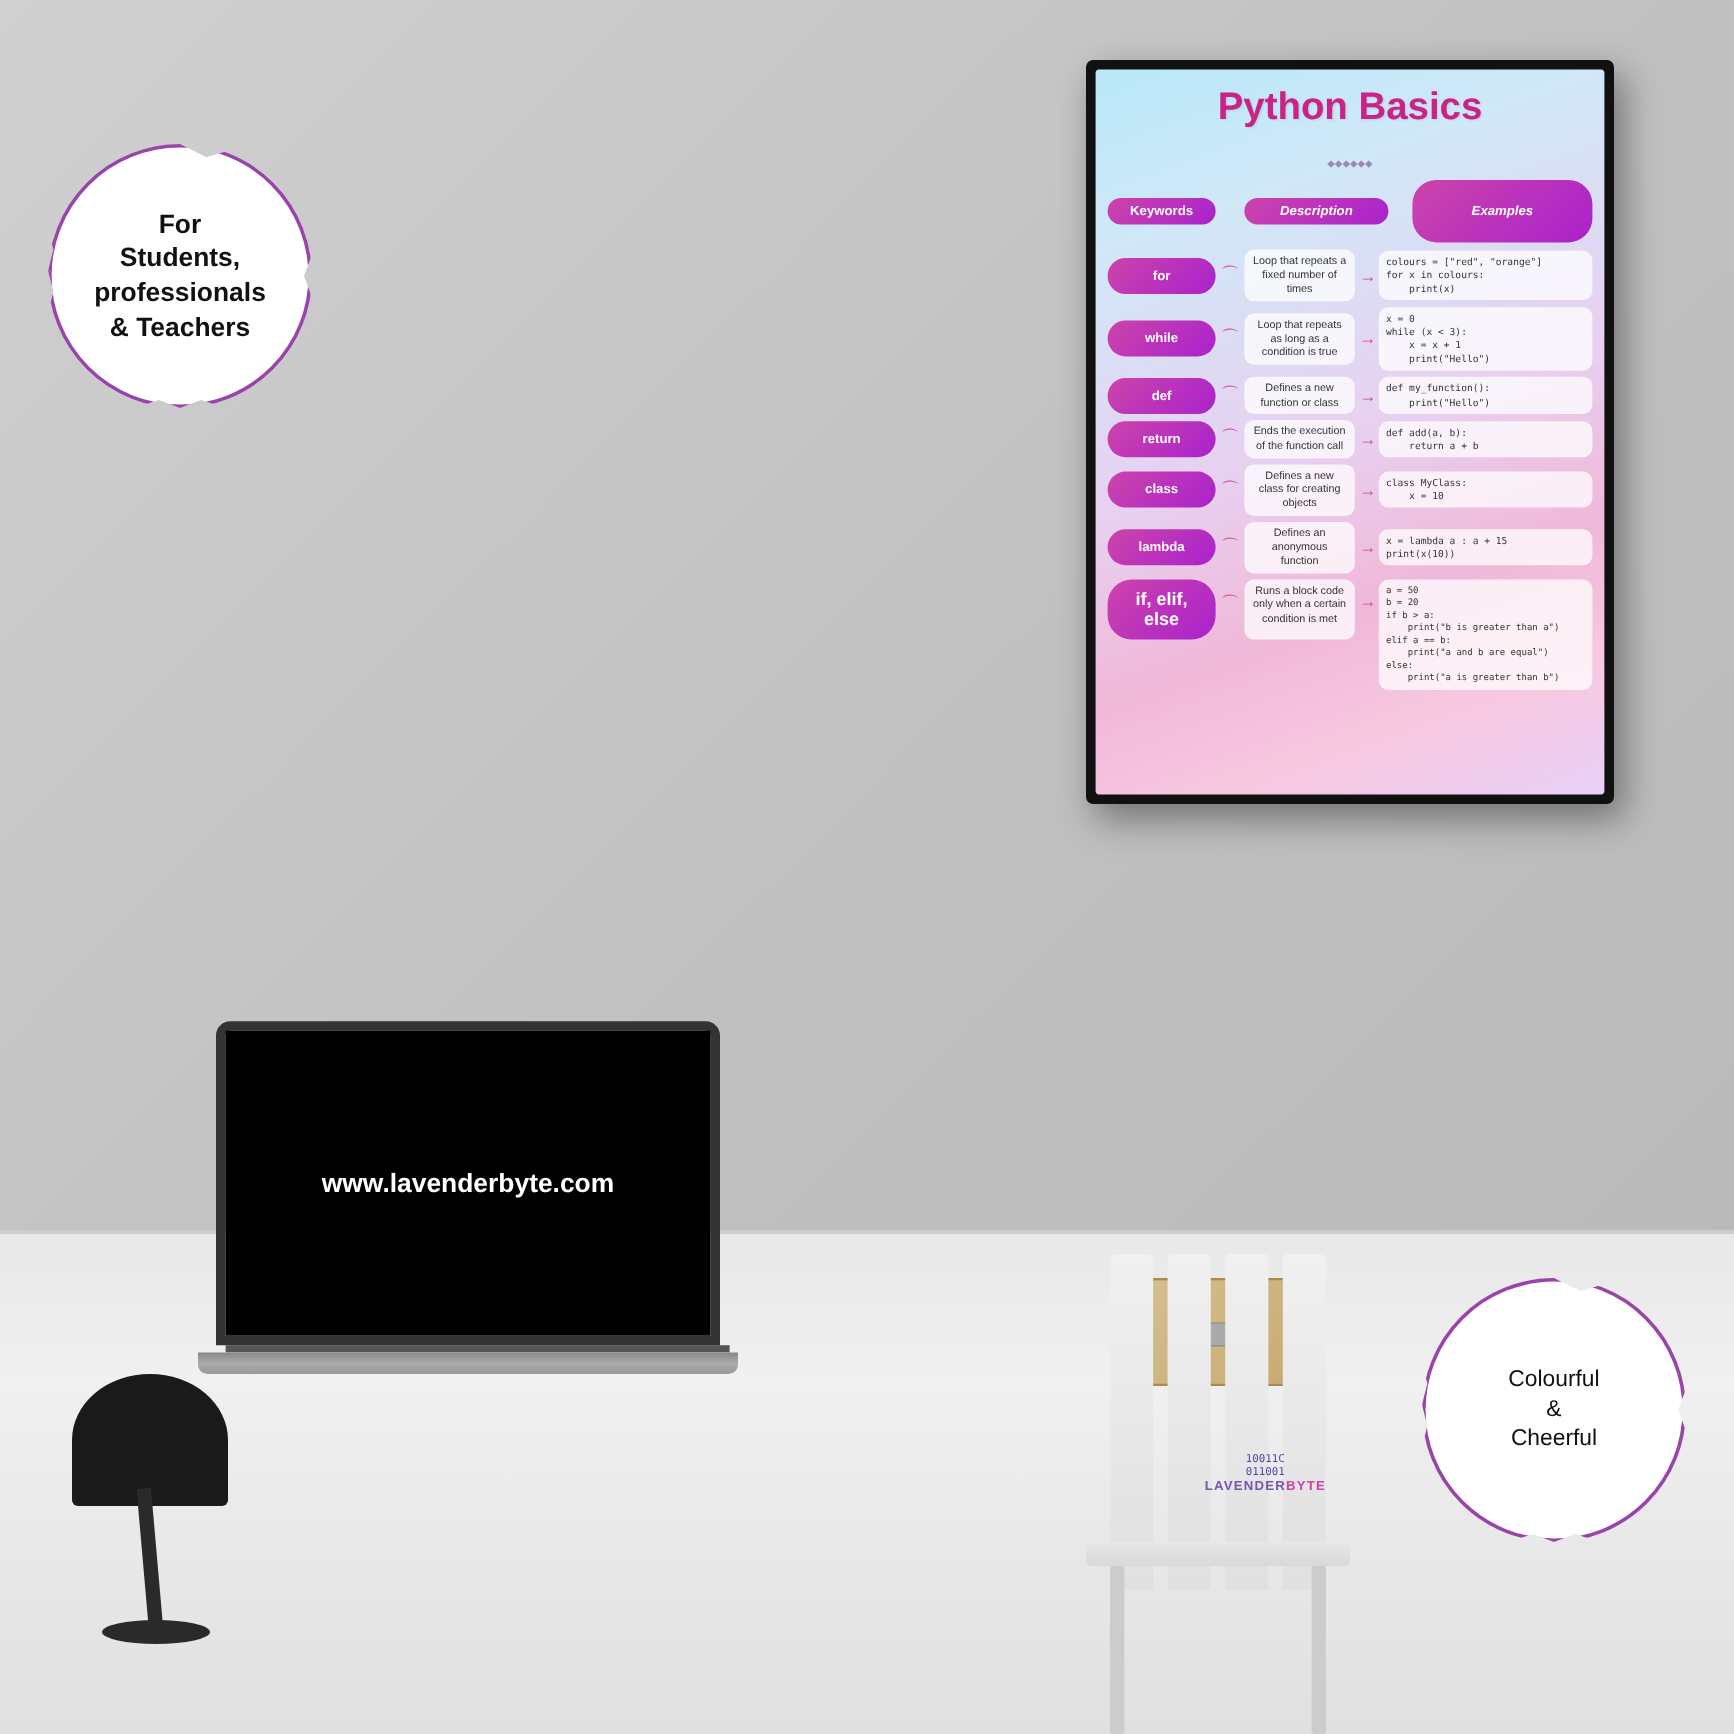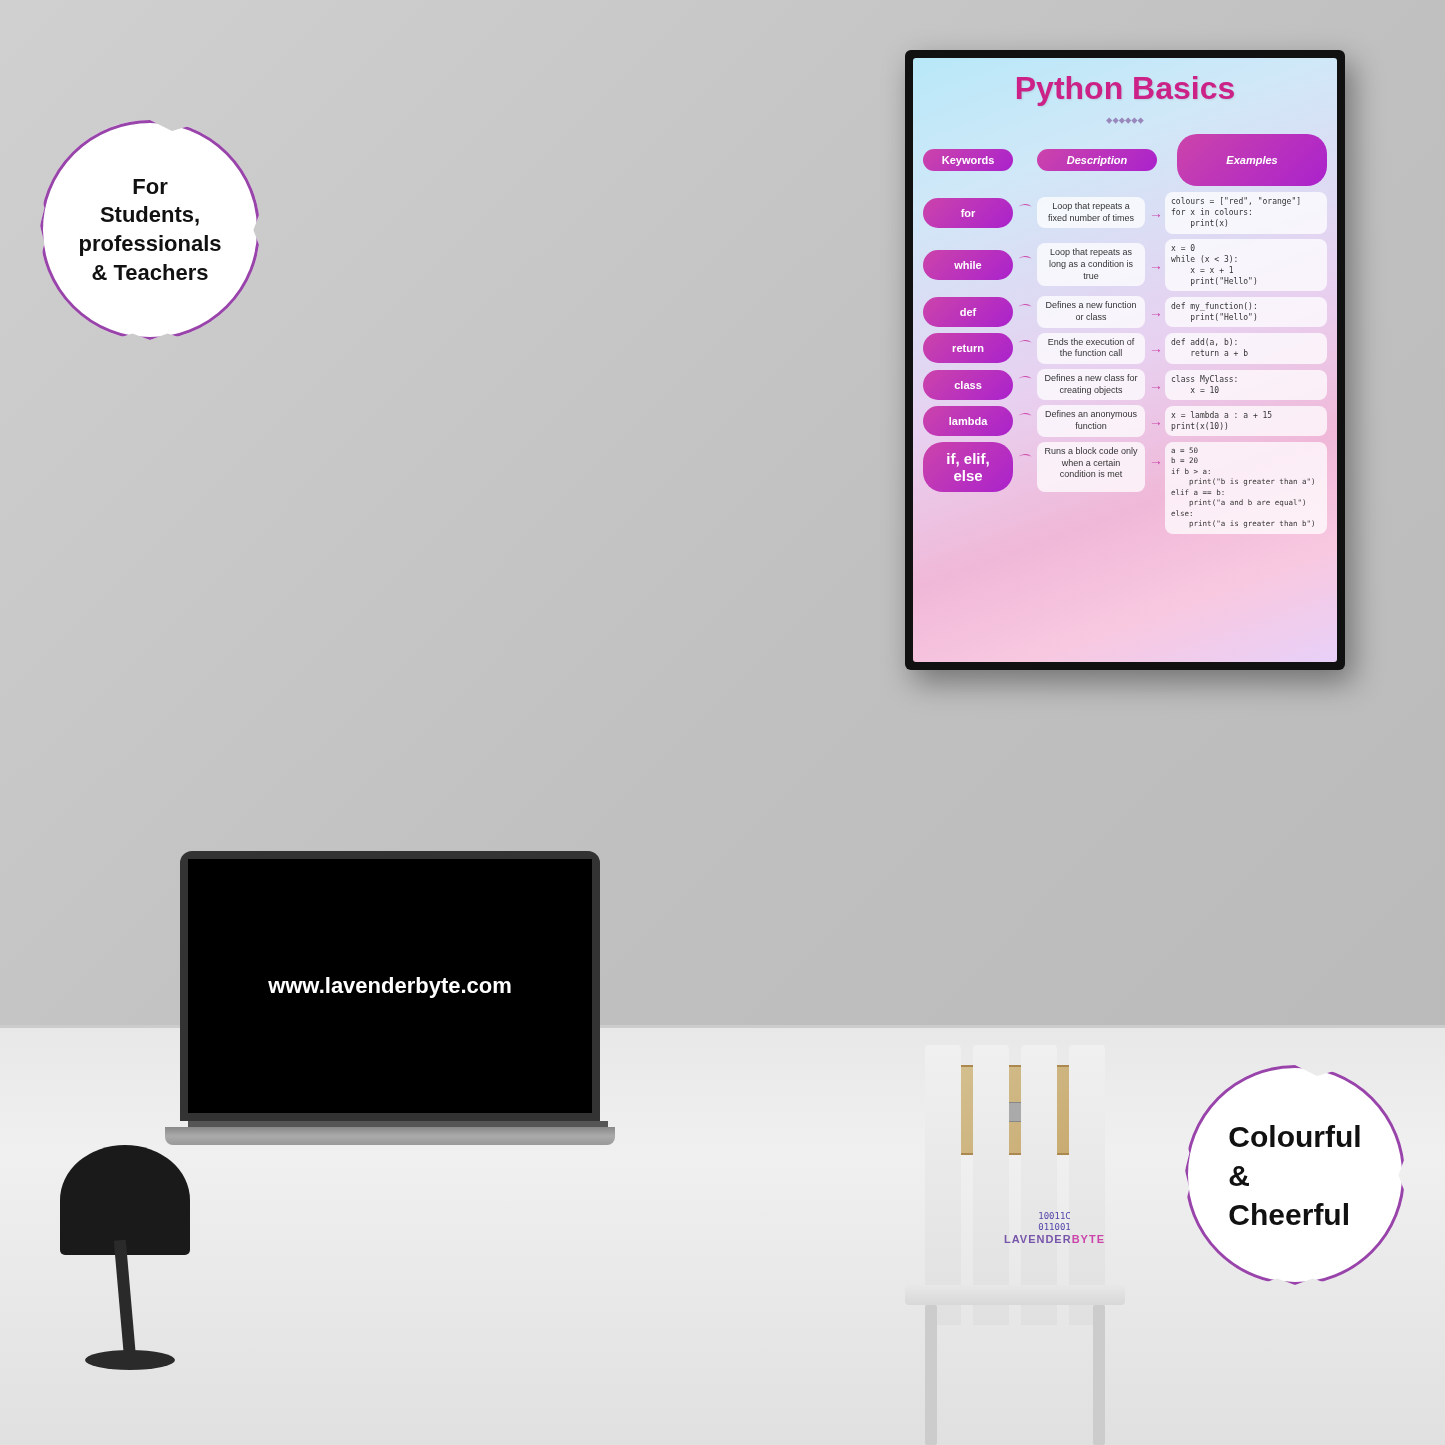--- a/index.html
+++ b/index.html
@@ -128,21 +128,21 @@
       overflow: hidden;
       position: relative;
     }
 
     .poster-title {
       text-align: center;
       font-size: 32px;
       font-weight: 900;
       color: #cc2288;
       font-family: Arial Black, Arial, sans-serif;
-      margin-bottom: 8px;
+      margin-bottom: 24px;
       text-shadow: 1px 1px 2px rgba(0,0,0,0.1);
     }
 
     .poster-subtitle {
       text-align: center;
       font-size: 9px;
       color: #9988bb;
       margin-bottom: 8px;
     }
 
@@ -212,21 +212,21 @@
       font-size: 16px;
       width: 16px;
       text-align: center;
     }
     .desc-box {
       background: rgba(255,255,255,0.75);
       border-radius: 8px;
       padding: 4px 6px;
       font-size: 9px;
       color: #333;
-      width: 108px;
+      width: 92px;
       text-align: center;
       line-height: 1.3;
     }
     .arrow {
       color: #cc44aa;
       font-size: 14px;
       width: 12px;
       text-align: center;
     }
     .example-box {
@@ -302,23 +302,23 @@
     .badge-right {
       position: absolute;
       bottom: 150px;
       right: 30px;
       width: 230px;
       height: 230px;
     }
     .badge-text-right {
       position: relative;
       z-index: 2;
-      text-align: left;
-      font-size: 30px;
-      font-weight: 700;
+      text-align: center;
+      font-size: 19px;
+      font-weight: 400;
       color: #111;
       line-height: 1.3;
     }
 
     
     .chair {
       position: absolute;
       bottom: 0;
       right: 320px;
       width: 220px;

